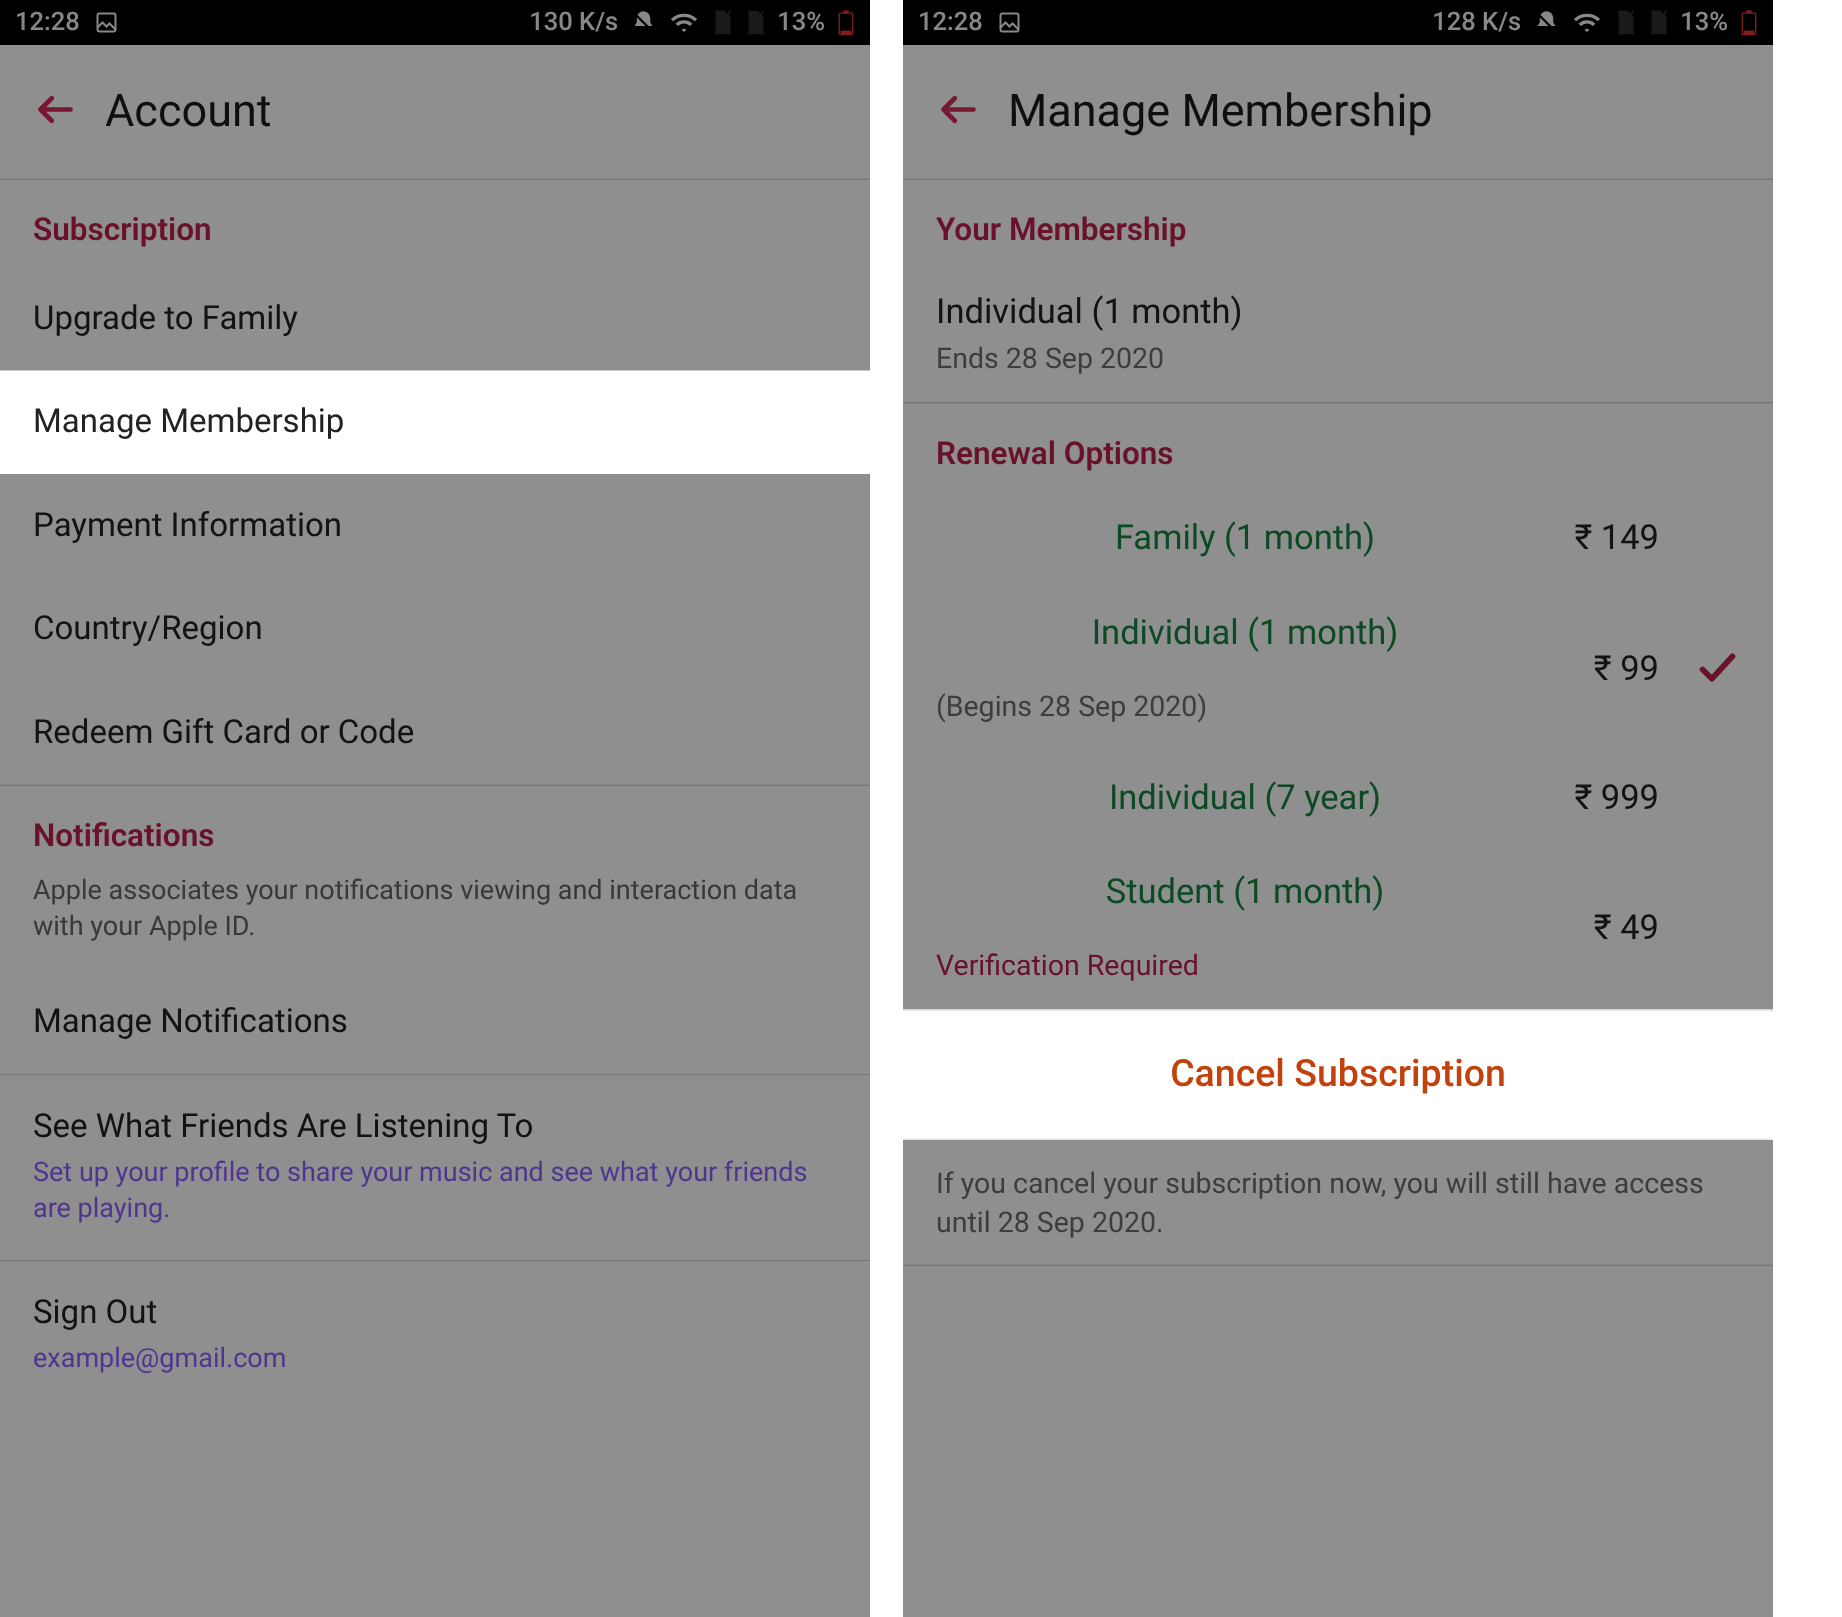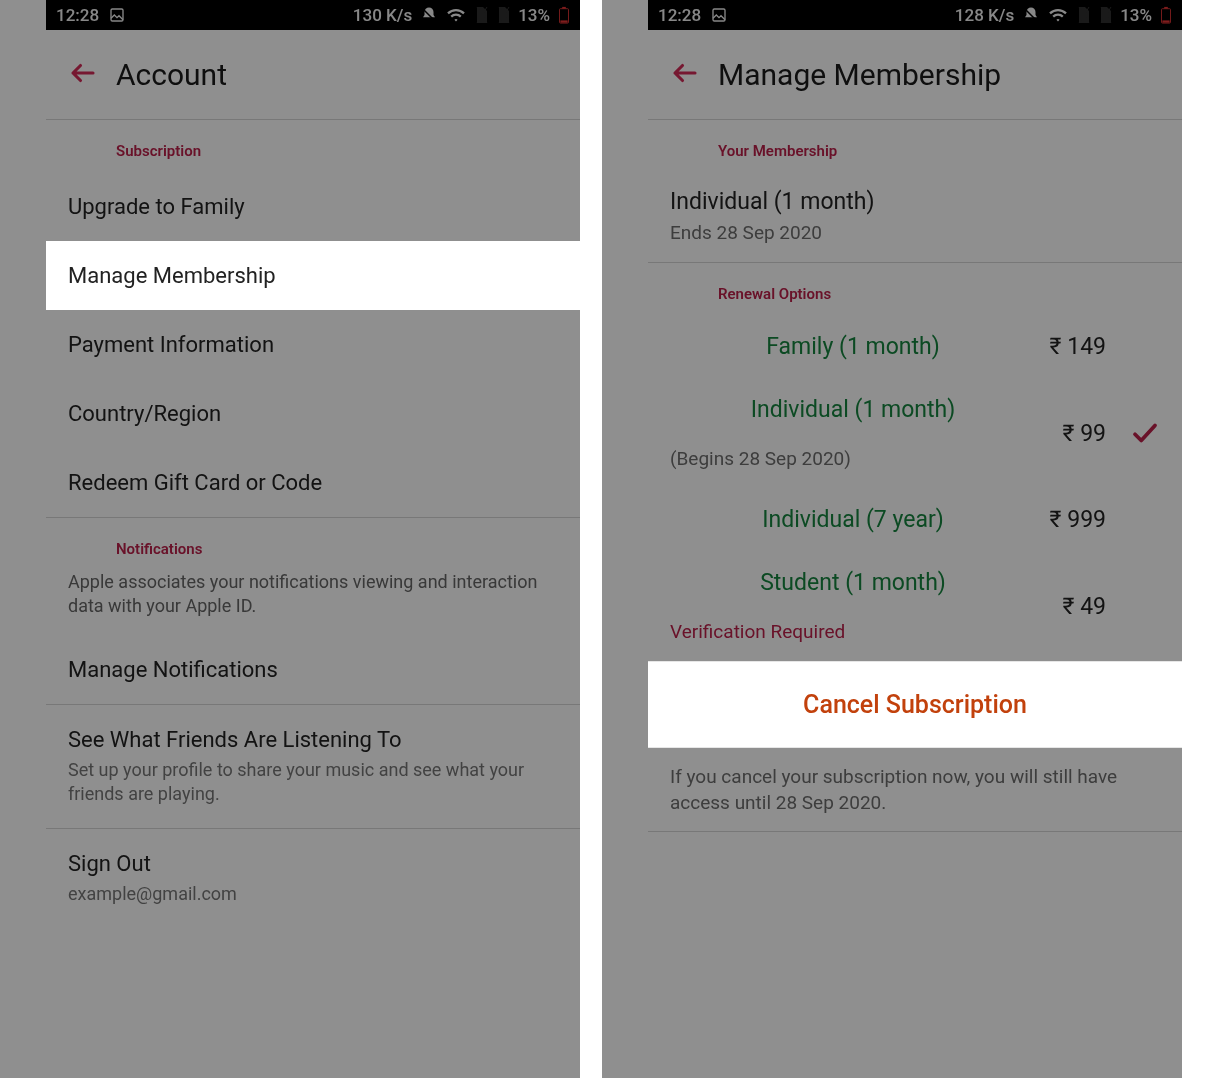--- a/index.html
+++ b/index.html
@@ -14,21 +14,20 @@
     display: flex;
     width: 1228px;
     height: 1078px;
     background: #fff;
   }
   .phone {
     position: relative;
     width: 580px;
     height: 1078px;
     background: #f7f7f7;
-    padding-left: 46px;
   }
   .gap {
     width: 22px;
     background: #fff;
   }
   .phone.right { width: 580px; }
   .dim-overlay {
     position: absolute;
     inset: 0;
     background: rgba(0,0,0,0.42);
@@ -64,23 +63,22 @@
   }
   .back-arrow svg path { stroke: #cc2a55; }
   .appbar .title {
     font-size: 30px;
     color: #1a1a1a;
   }
   
   .section-header {
     padding: 22px 22px 12px;
     color: #b51f48;
-    font-size: 15px;
+    font-size: 21px;
     font-weight: 600;
-    margin-left: 48px;
   }
   .section-sub {
     padding: 0 22px 16px;
     color: #626262;
     font-size: 18px;
     line-height: 1.35;
   }
   .row {
     padding: 22px 22px;
     font-size: 22px;
@@ -89,21 +87,21 @@
   }
   .row + .row { border-top: none; }
   .row.highlight {
     background: #fff;
     position: relative;
     z-index: 100;
   }
   .row-sub {
     display:block;
     margin-top: 6px;
-    color: #737373;
+    color: #8b5cf6;
     font-size: 18px;
     line-height: 1.35;
   }
   .divider {
     height: 1px;
     background: #cfcfcf;
   }
   
   .membership {
     padding: 16px 22px 18px;

